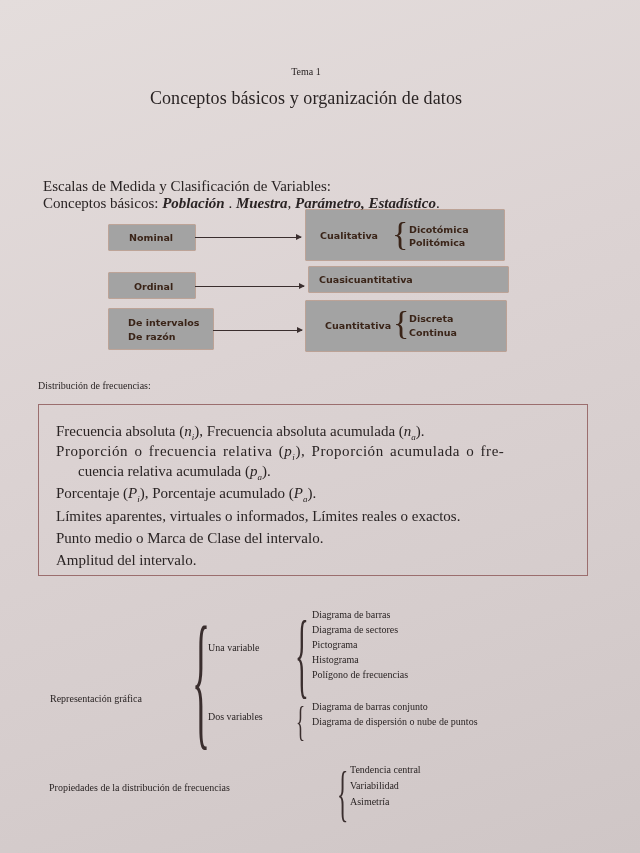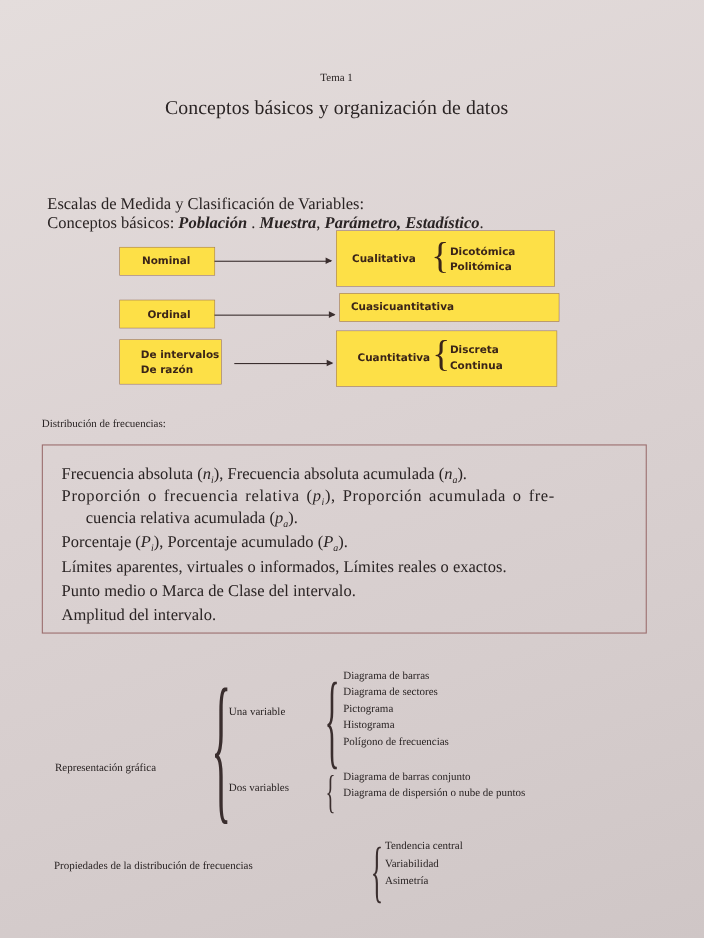--- a/index.html
+++ b/index.html
@@ -12,21 +12,21 @@
   .abs { position: absolute; }
 
   #tema { left: 0; width: 612px; top: 66px; text-align: center; font-size: 10px; font-family: "Liberation Serif", serif; }
   #title { left: 0; width: 612px; top: 88px; text-align: center; font-size: 18px; font-family: "Liberation Serif", serif; letter-spacing: 0.1px; }
 
   #conceptos { left: 43px; top: 173px; font-size: 15px; font-family: "Liberation Serif", serif; margin-top: 22px; }
   #conceptos b { font-style: italic; }
   #escalas { left: 43px; top: 178px; font-size: 15px; font-family: "Liberation Serif", serif; }
 
   .box {
-    position: absolute; background: #fde047; color: #3a2418;
+    position: absolute; background: #a3a3a3; color: #3a2418;
     font-family: "DejaVu Sans", sans-serif; font-size: 9.5px; font-weight: bold;
     box-shadow: 0 0 0 0.5px #9b735a;
   }
   .box span { display: block; }
   .arrow { position: absolute; height: 1px; background: #3a2e2e; }
   .arrow::after {
     content: ""; position: absolute; right: -1px; top: -3px;
     border-left: 6px solid #3a2e2e; border-top: 3.5px solid transparent; border-bottom: 3.5px solid transparent;
   }
   .brace { position: absolute; font-family: "Liberation Serif", serif; font-weight: normal; line-height: 1; transform-origin: left center; }
@@ -67,21 +67,21 @@
 
 <div class="box" style="left:109px; top:273px; width:86px; height:25px;">
   <span style="position:absolute; left:25px; top:8px;">Ordinal</span>
 </div>
 <div class="arrow" style="left:195px; top:286px; width:109px;"></div>
 
 <div class="box" style="left:309px; top:267px; width:199px; height:25px;">
   <span style="position:absolute; left:10px; top:7px;">Cuasicuantitativa</span>
 </div>
 
-<div class="box" style="left:109px; top:309px; width:92px; height:40px;">
+<div class="box" style="left:109px; top:309px; width:104px; height:40px;">
   <span style="position:absolute; left:19px; top:8px;">De intervalos</span>
   <span style="position:absolute; left:19px; top:22px;">De razón</span>
 </div>
 <div class="arrow" style="left:213px; top:330px; width:89px;"></div>
 
 <div class="box" style="left:306px; top:301px; width:200px; height:50px;">
   <span style="position:absolute; left:19px; top:19px;">Cuantitativa</span>
   <span class="brace" style="left:87px; top:5px; font-size:34px; color:#3a2418;">{</span>
   <span style="position:absolute; left:103px; top:12px;">Discreta</span>
   <span style="position:absolute; left:103px; top:26px;">Continua</span>

